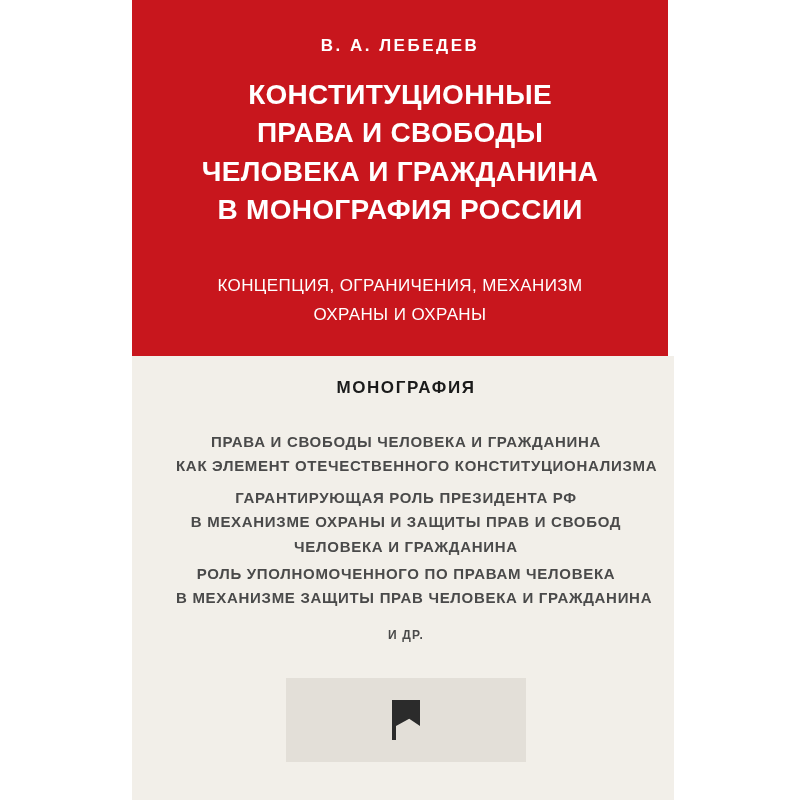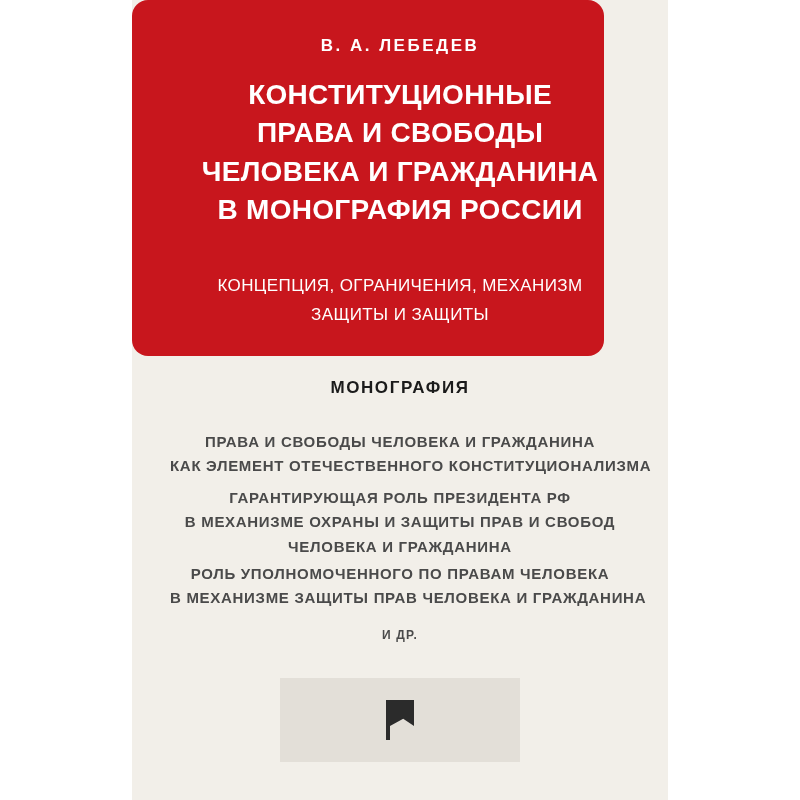--- a/index.html
+++ b/index.html
@@ -28,24 +28,23 @@
     height: 800px;
     background: #f2efe9;
     box-sizing: border-box;
   }
 
   
   .red-block {
     position: absolute;
     left: 0;
     top: 0;
-    width: 472px;
+    width: 536px;
     height: 356px;
     background: #c8161d;
-    border-radius: 16px;
   }
 
   .author {
     position: absolute;
     left: 0;
     top: 36px;
     width: 536px;
     text-align: center;
     color: #ffffff;
     font-size: 17px;
@@ -85,21 +84,21 @@
   }
 
   .subtitle .line {
     display: block;
     white-space: nowrap;
   }
 
   
   .lower {
     position: absolute;
-    left: 0;
+    left: 6px;
     top: 356px;
     width: 536px;
     height: 444px;
     background: #f2efe9;
   }
 
   .kind {
     position: absolute;
     left: 0;
     top: 22px;
@@ -196,21 +195,21 @@
 
       <div class="title">
         <span class="line">КОНСТИТУЦИОННЫЕ</span>
         <span class="line">ПРАВА И СВОБОДЫ</span>
         <span class="line">ЧЕЛОВЕКА И ГРАЖДАНИНА</span>
         <span class="line">В МОНОГРАФИЯ РОССИИ</span>
       </div>
 
       <div class="subtitle">
         <span class="line">КОНЦЕПЦИЯ, ОГРАНИЧЕНИЯ, МЕХАНИЗМ</span>
-        <span class="line">ЗАЩИТЫ И ЗАЩИТЫ</span>
+        <span class="line">ОХРАНЫ И ОХРАНЫ</span>
       </div>
 
     </div>
 
     <div class="lower">
 
       <div class="kind">МОНОГРАФИЯ</div>
 
       <div class="topic topic-1">
         <span class="line">ПРАВА И СВОБОДЫ ЧЕЛОВЕКА И ГРАЖДАНИНА</span>

